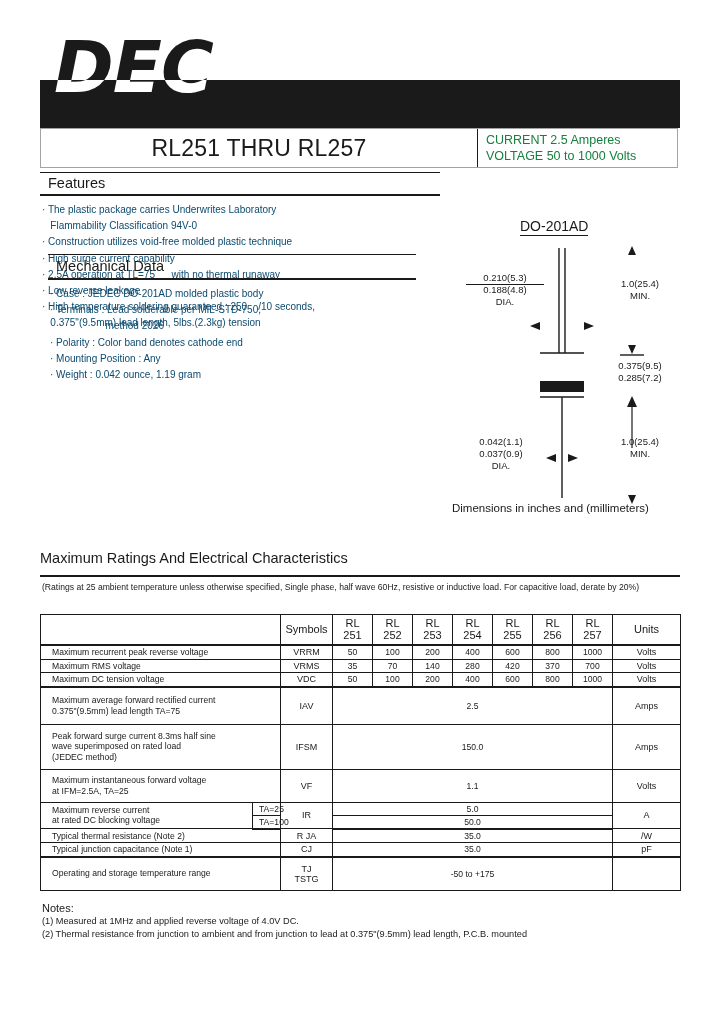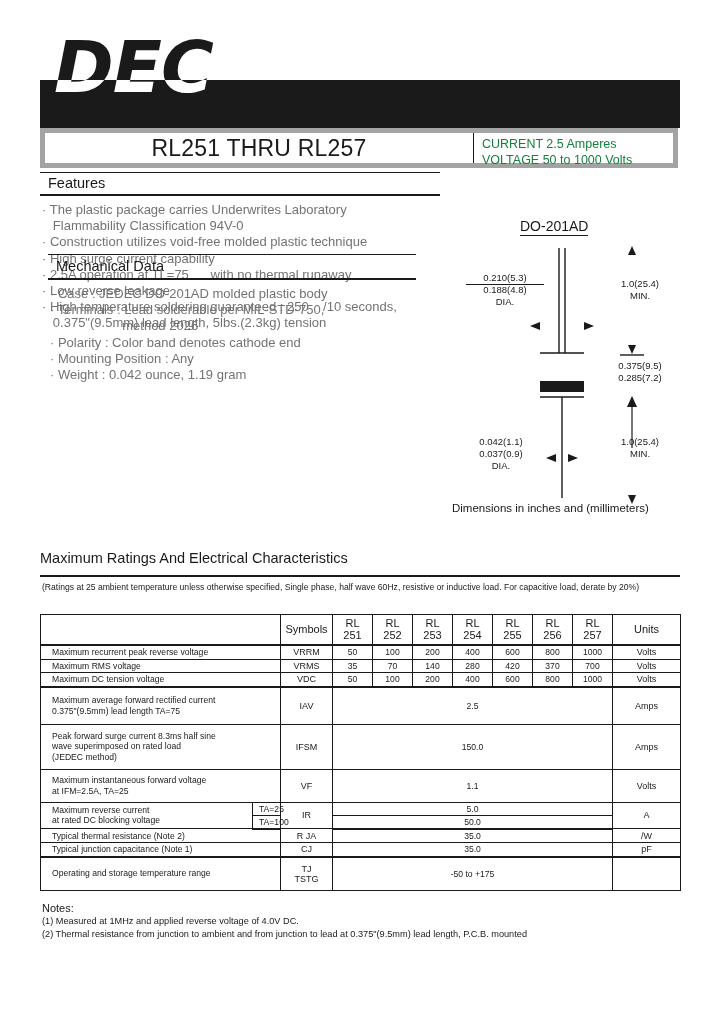--- a/index.html
+++ b/index.html
@@ -27,39 +27,39 @@
   }
   .logo-clip .logo{position:absolute;left:0;top:0;}
   .logo-white{
     position:absolute;left:14px;top:9px;z-index:5;width:300px;height:72px;overflow:hidden;
   }
   .logo-white-inner{position:absolute;left:0;top:49px;height:40px;overflow:hidden;width:300px;}
   .logo-white-inner .logo{position:absolute;left:0;top:-49px;color:#ffffff;}
 
   .title-row{
     position:absolute;left:0;top:106px;width:638px;height:40px;
-    border:5px solid #a3a3a3;display:flex;box-sizing:border-box;background:#fff;z-index:6;
+    border:1px solid #a3a3a3;display:flex;box-sizing:border-box;background:#fff;z-index:6;
   }
   .title-main{
     flex:1;display:flex;align-items:center;justify-content:center;
     font-size:23px;color:#1a1a1a;letter-spacing:.2px;
   }
   .title-side{
     width:200px;border-left:1px solid #1a1a1a;box-sizing:border-box;
     padding:3px 0 0 8px;font-size:12.5px;line-height:16px;color:#15803d;
   }
   .sec-head{
     font-size:14.5px;color:#1a1a1a;padding:2px 0 3px 8px;
   }
   .rule-top{border-top:1px solid #1a1a1a;}
   .rule-bot{border-bottom:2px solid #1a1a1a;}
 
   
   .left-col{position:absolute;left:0;top:150px;width:400px;}
-  .bullets{font-size:13px;line-height:16.2px;color:#737373;padding:6px 0 0 2px;}
+  .bullets{font-size:10px;line-height:16.2px;color:#0c4a6e;padding:6px 0 0 2px;}
   .bullets div{white-space:pre;}
 
   .mech-wrap{position:absolute;left:8px;top:232px;width:368px;}
   .mech-head{
     font-size:14.5px;color:#1a1a1a;padding:3px 0 4px 8px;
     border-top:1px solid #1a1a1a;border-bottom:2px solid #1a1a1a;
   }
 
   
   .draw{position:absolute;left:420px;top:196px;width:250px;height:300px;}

